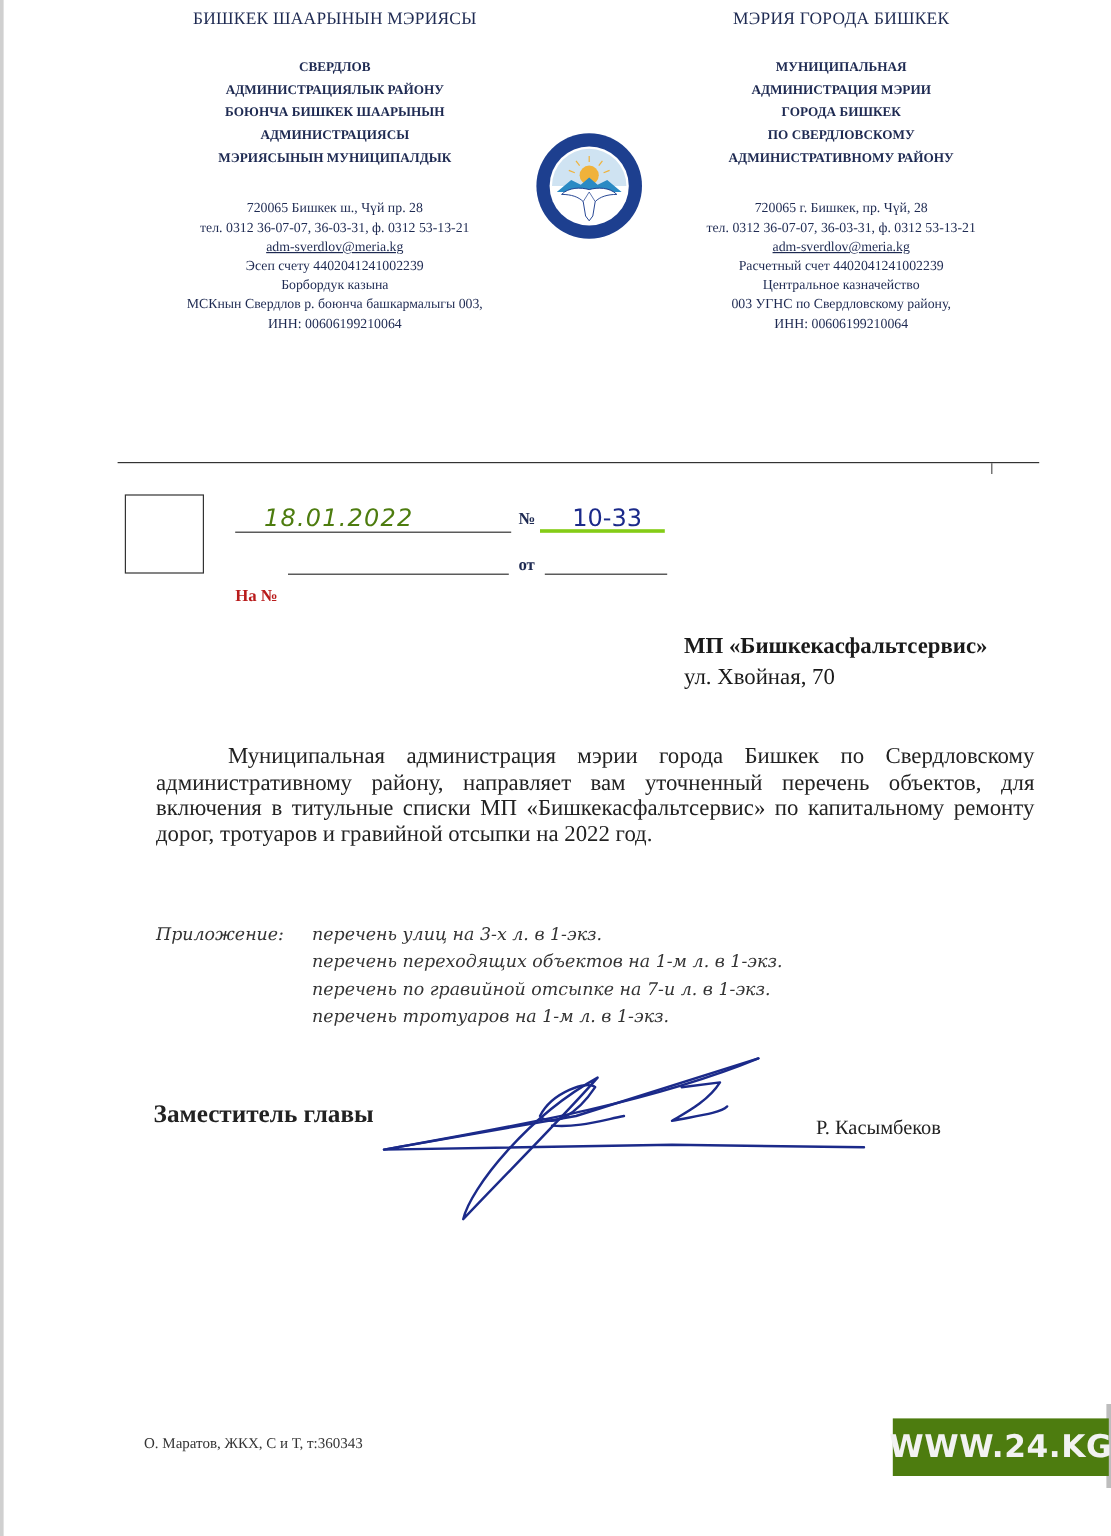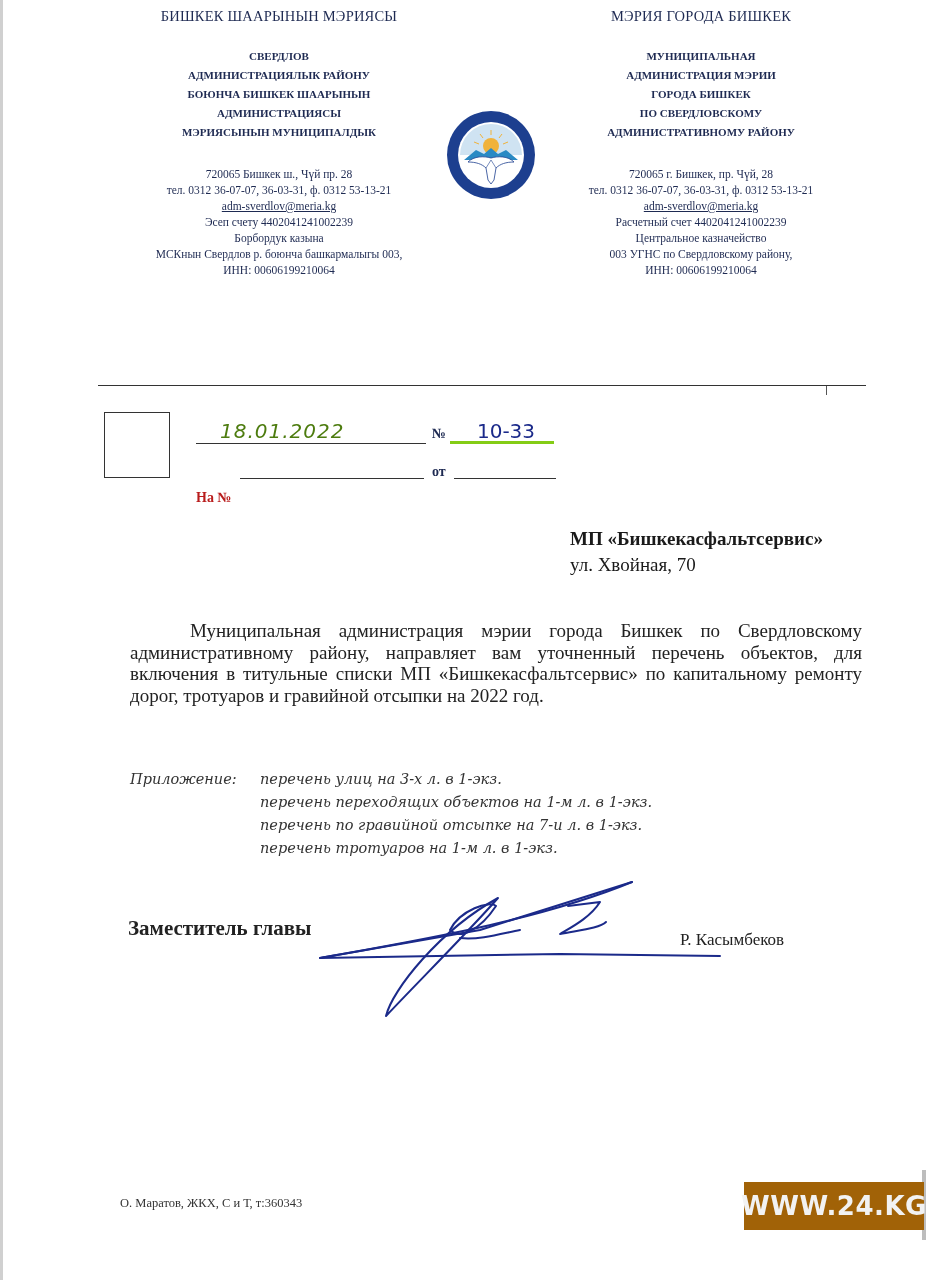--- a/index.html
+++ b/index.html
@@ -44,21 +44,21 @@
   .attachments { position: absolute; left: 130px; top: 768px; font-family: "DejaVu Serif", serif; font-style: italic; font-size: 14.5px; line-height: 23px; color: #333; }
   .attach-label { position: absolute; left: 0; top: 0; white-space: nowrap; }
   .attach-item { position: absolute; left: 130px; white-space: nowrap; }
 
   .signer-title { position: absolute; left: 128px; top: 916px; font-size: 21px; font-weight: bold; color: #222; }
   .signer-name { position: absolute; left: 680px; top: 930px; font-size: 17px; font-weight: normal; color: #222; }
   .signature { position: absolute; left: 300px; top: 870px; width: 460px; height: 160px; }
 
   .executor { position: absolute; left: 120px; top: 1196px; font-size: 12.5px; color: #333; }
 
-  .watermark { position: absolute; left: 744px; top: 1182px; width: 180px; height: 48px; background: #a16207; color: #f2f2f2; font-family: "DejaVu Sans", sans-serif; font-weight: bold; font-size: 26px; display: flex; align-items: center; justify-content: center; letter-spacing: 0.5px; }
+  .watermark { position: absolute; left: 744px; top: 1182px; width: 180px; height: 48px; background: #4d7c0f; color: #f2f2f2; font-family: "DejaVu Sans", sans-serif; font-weight: bold; font-size: 26px; display: flex; align-items: center; justify-content: center; letter-spacing: 0.5px; }
 </style>
 </head>
 <body>
 
 <div class="left-edge"></div>
 <div class="right-edge"></div>
 
 <div class="head-col head-left">
   <div class="org-top">БИШКЕК ШААРЫНЫН МЭРИЯСЫ</div>
   <div class="org-name">

